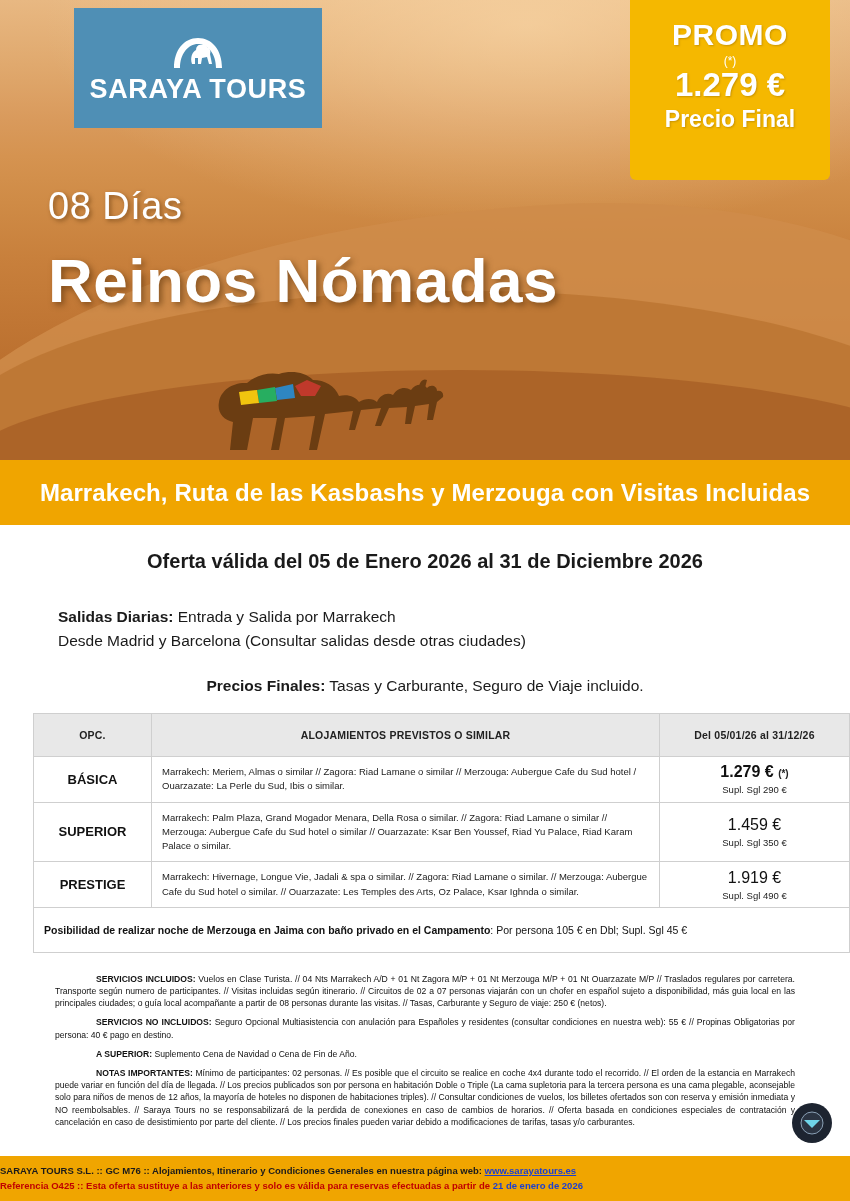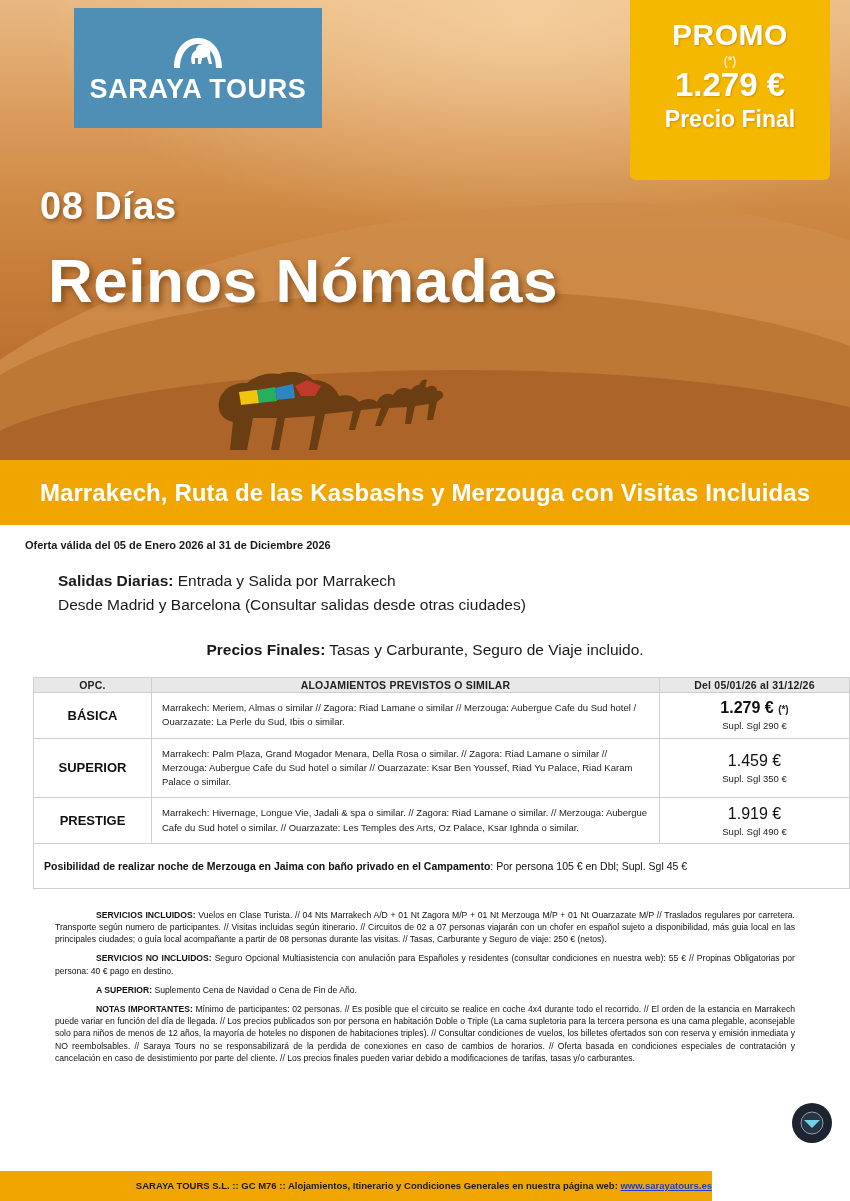--- a/index.html
+++ b/index.html
@@ -133,24 +133,24 @@
   }
   .promo .p3 {
     font-size: 23px;
     font-weight: bold;
     margin-top: 2px;
     text-shadow: 1px 1px 2px rgba(120,80,0,.35);
   }
 
   .hero-days {
     position: absolute;
-    left: 40px;
+    left: 48px;
     top: 185px;
     font-size: 38px;
-    font-weight: bold;
+    font-weight: normal;
     color: #ffffff;
     text-shadow: 2px 2px 4px rgba(90,50,10,.55);
     letter-spacing: .5px;
   }
   .hero-title {
     position: absolute;
     left: 48px;
     top: 245px;
     font-size: 62px;
     font-weight: bold;
@@ -185,28 +185,28 @@
     letter-spacing: .1px;
     text-align: right;
   }
 
   
   .content {
     padding: 0 25px;
     box-sizing: border-box;
   }
   .offer-valid {
-    text-align: left;
-    font-size: 11px;
+    text-align: center;
+    font-size: 20px;
     font-weight: bold;
     color: #1a1a1a;
-    margin-top: 14px;
+    margin-top: 25px;
   }
   .salidas {
-    margin-top: 18px;
+    margin-top: 32px;
     margin-left: 33px;
     font-size: 15.5px;
     color: #1a1a1a;
     line-height: 1.55;
   }
   .salidas b { font-weight: bold; }
 
   .precios-finales {
     text-align: center;
     font-size: 15.5px;
@@ -224,21 +224,21 @@
   }
   .tbl th, .tbl td {
     border: 1px solid #cfcfcf;
     vertical-align: middle;
   }
   .tbl thead th {
     background: #e8e8e8;
     font-size: 10.5px;
     font-weight: bold;
     color: #222;
-    padding: 1px 4px;
+    padding: 15px 4px;
     letter-spacing: .2px;
   }
   .col-opc { width: 118px; }
   .col-alo { width: 508px; }
   .col-pre { width: 190px; }
 
   .tbl td.opc {
     text-align: center;
     font-weight: bold;
     font-size: 13px;
@@ -287,24 +287,24 @@
     text-align: justify;
   }
   .fine p { margin: 0 0 7px 0; }
   .fine b { font-weight: bold; margin-left: 41px; }
 
   
   .footer {
     position: absolute;
     left: 0;
     bottom: 0;
-    width: 712px;
+    width: 850px;
     background: #f0a500;
     padding: 7px 0 8px 0;
-    text-align: right;
+    text-align: left;
     font-size: 9.5px;
     line-height: 1.6;
     box-sizing: border-box;
   }
   .footer .l1 { color: #1b1b1b; font-weight: bold; }
   .footer .l1 .link { color: #1c3fcf; text-decoration: underline; font-weight: bold; }
   .footer .l2 { color: #c00000; font-weight: bold; }
   .footer .l2 .ref { color: #c00000; }
   .footer .l2 .dt { color: #1c3fcf; }
 
@@ -448,13 +448,16 @@
     <path d="M4 9 L20 9 L12 17 Z" fill="#6fd4e8"></path>
     <circle cx="12" cy="12" r="11" fill="none" stroke="#8aa0b5" stroke-width="1"></circle>
   </svg>
 </div>
 
 <div class="footer">
   <div class="l1">
     <span>SARAYA TOURS S.L. :: GC M76 ::  Alojamientos, Itinerario y Condiciones Generales en nuestra página web:</span>
     <a class="link" href="#">www.sarayatours.es</a>
   </div>
+  <div class="l2">
+    <span class="ref">Referencia O425 ::</span><span> Esta oferta sustituye a las anteriores y solo es válida para reservas efectuadas a partir de</span><span class="dt"> 21 de enero de 2026</span>
+  </div>
 </div>
 
 </body></html>

